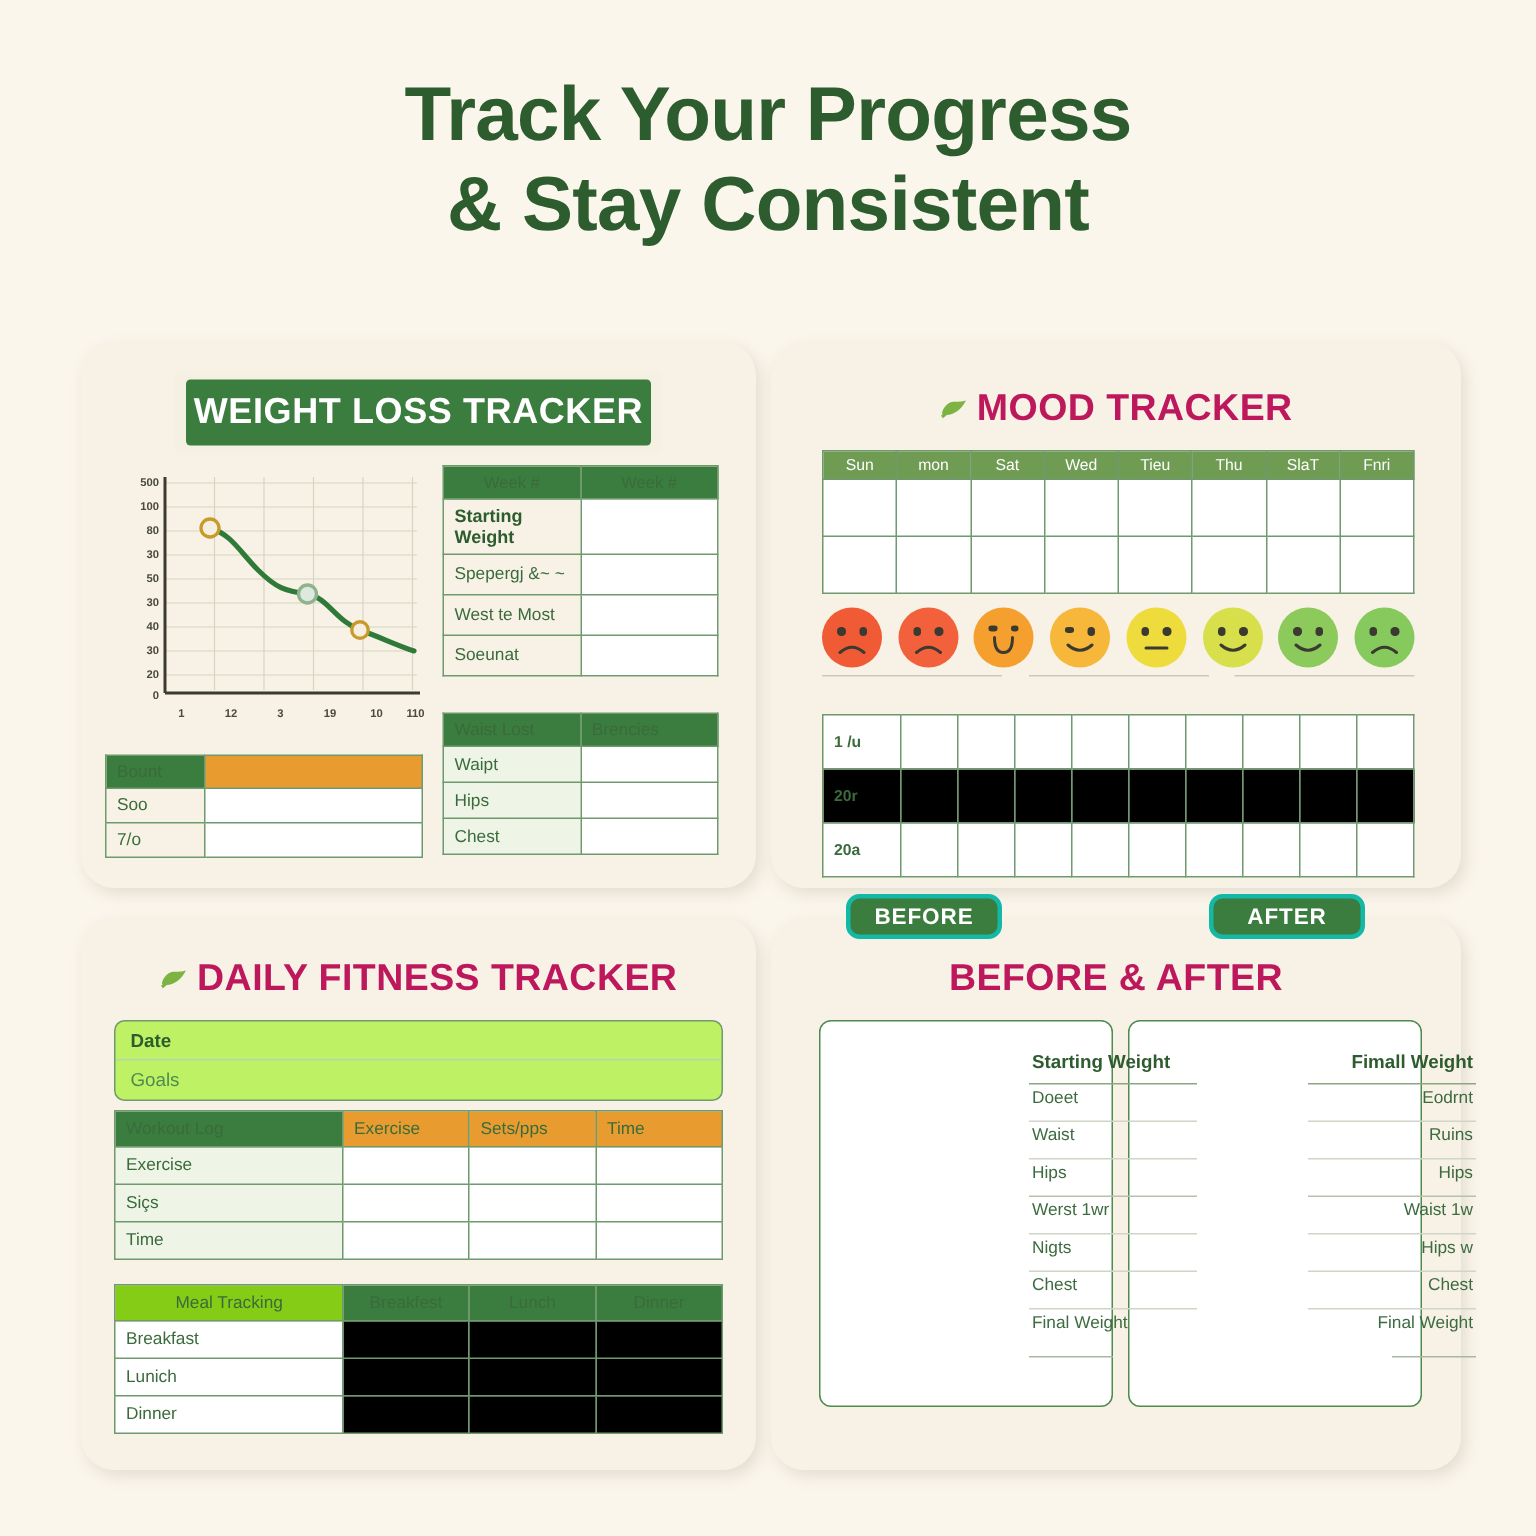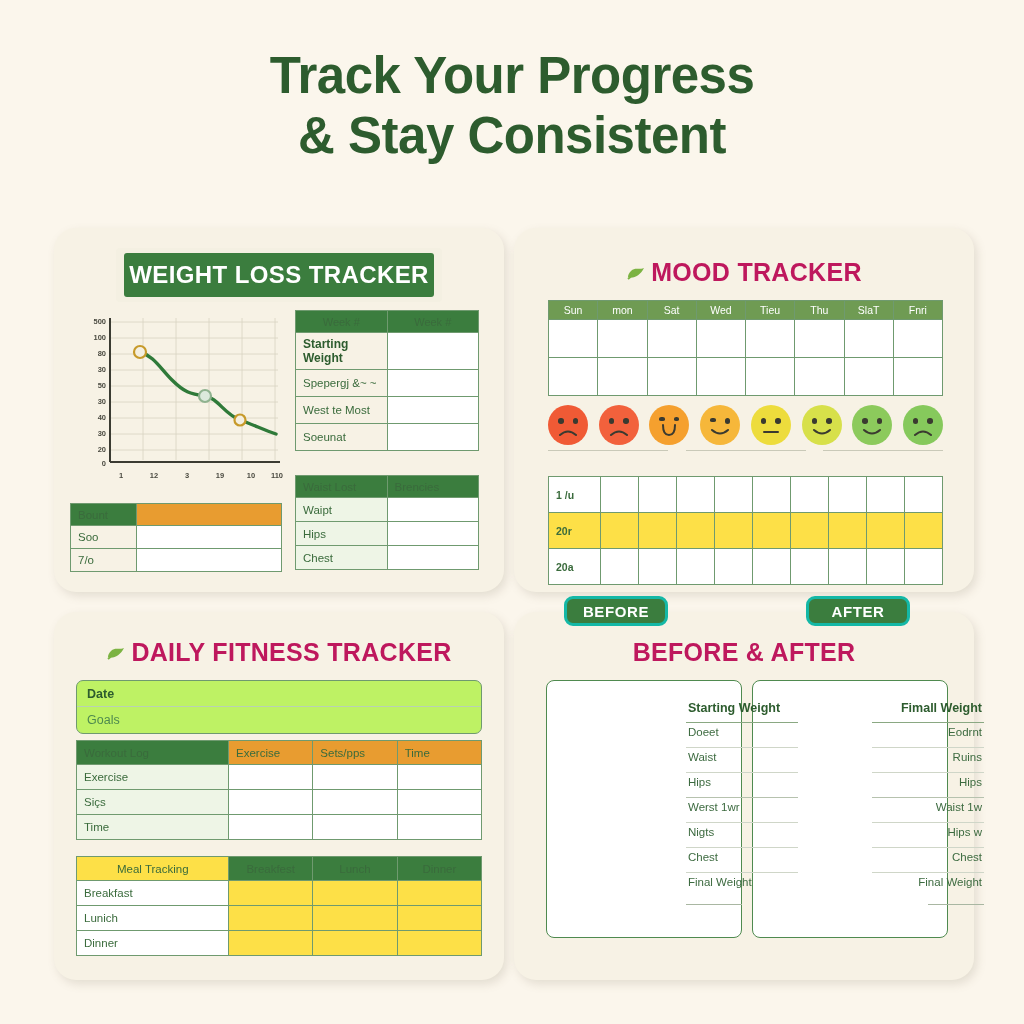--- a/index.html
+++ b/index.html
@@ -62,21 +62,21 @@
   table.tbl { border-collapse: collapse; table-layout: fixed; }
   table.tbl td, table.tbl th {
     border: 1px solid #6f9a6f;
     font-size: 11.5px; font-weight: normal;
     padding: 4px 7px; text-align: left; color: #3a6b3c;
     height: 22px;
   }
   th.hd-green { background: #3b7d3e; color: #fff; font-weight: bold; }
   th.hd-orange { background: #e89c30; color: #fff; font-weight: bold; text-align: center; }
   td.cell-empty { background: #ffffff; }
-  td.cell-tint { background: #fde047; }
+  td.cell-tint { background: #000000; }
   td.lbl-tint { background: #eef5e6; }
 
   
   #wk-table { position: absolute; left: 241px; top: 82px; width: 184px; }
   #wk-table th { text-align: center; font-size: 11px; }
   #wk-table td { height: 27px; }
   .bold-row { font-weight: bold !important; color: #2d5c2e !important; font-size: 12px !important; }
 
   
   #wl-table { position: absolute; left: 241px; top: 247px; width: 184px; }
@@ -109,21 +109,21 @@
   .box-row { height: 26px; display: flex; align-items: center; padding: 0 10px; font-size: 12.5px; }
   .box-row.first { color: #2d5c2e; font-weight: bold; border-bottom: 1px solid #b9d1b3; }
   .box-row.second { color: #4f8a4f; }
   #wk-log { position: absolute; left: 22px; top: 128px; width: 406px; }
   #wk-log th { height: 24px; }
   #wk-log td { height: 25px; }
   #wk-log th.first-hd { background: #3b7d3e; text-align: left; }
   #meal { position: absolute; left: 22px; top: 244px; width: 406px; }
   #meal th { height: 24px; }
   #meal td { height: 25px; }
-  #meal th.first-hd { background: #fde047; text-align: left; padding-left: 40px; }
+  #meal th.first-hd { background: #84cc16; text-align: left; padding-left: 40px; }
 
   
   .ba-panel {
     position: absolute; top: 68px; width: 196px; height: 258px;
     background: #ffffff; border: 1.5px solid #4f8a4f; border-radius: 8px;
   }
   #ba-before { left: 32px; }
   #ba-after  { left: 238px; }
   .ba-badge {
     position: absolute; top: -16px; width: 104px; height: 30px;

